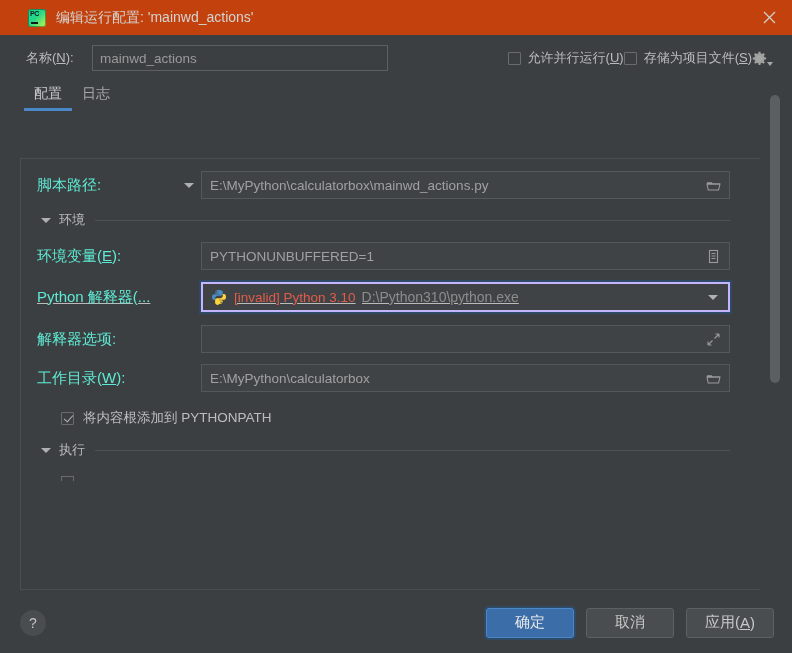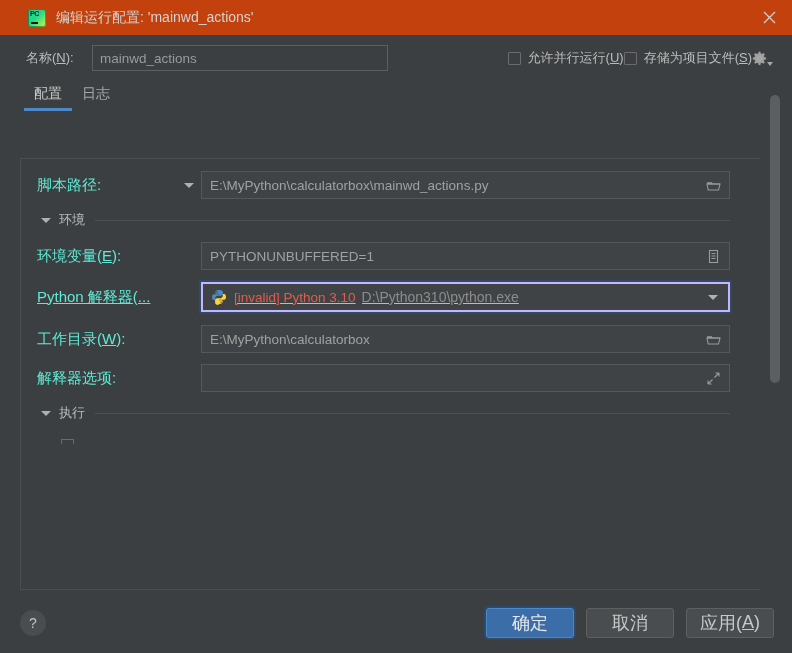--- a/index.html
+++ b/index.html
@@ -348,21 +348,21 @@
     align-items: center;
   }
   .btn {
     min-width: 88px;
     height: 30px;
     box-sizing: border-box;
     border-radius: 3px;
     background: #4a4d4f;
     border: 1px solid #5d6061;
     color: #c8c8c8;
-    font-size: 18px;
+    font-size: 15px;
     font-family: "Liberation Sans", sans-serif;
     display: flex; align-items: center; justify-content: center;
     cursor: default;
   }
   .btn.primary {
     background: #3b6ea8;
     border-color: #4a88c7;
     box-shadow: 0 0 0 2px #2f4a66;
     color: #e8e8e8;
   }
@@ -470,51 +470,55 @@
         </span>
         <span class="invalid-txt">[invalid] Python 3.10</span>
         <span class="py-path">D:\Python310\python.exe</span>
         <span class="icon-btn">
           <span class="caret"></span>
         </span>
       </div>
     </div>
 
     <div class="field-row">
+      <div class="f-label">解释器选项:</div>
+      <div class="dd-caret"></div>
+      <div class="text-field">
+        <span class="tf-value"></span>
+        <span class="tf-icons">
+          <span class="icon-btn">
+            <svg width="13" height="13" viewBox="0 0 13 13" aria-hidden="true">
+              <path d="M12 1 L7.5 5.5 M12 1 L12 4.5 M12 1 L8.5 1" stroke="#9a9a9a" stroke-width="1.1" fill="none"></path>
+              <path d="M1 12 L5.5 7.5 M1 12 L1 8.5 M1 12 L4.5 12" stroke="#9a9a9a" stroke-width="1.1" fill="none"></path>
+            </svg>
+          </span>
+        </span>
+      </div>
+    </div>
+
+    <div class="field-row">
       <div class="f-label">工作目录(<span class="u-line">W</span>):</div>
       <div class="dd-caret"></div>
       <div class="text-field">
         <span class="tf-value">E:\MyPython\calculatorbox</span>
         <span class="tf-icons">
           <span class="icon-btn">
             <svg width="15" height="13" viewBox="0 0 16 14" aria-hidden="true">
               <path d="M1 3.5h5l1.2 1.3H15v1H1z" fill="#9a9a9a"></path>
               <path d="M1 5.5h14l-1.6 6.3H2.3z" fill="none" stroke="#9a9a9a" stroke-width="1.1"></path>
             </svg>
           </span>
         </span>
       </div>
     </div>
 
-    <div class="field-row">
-      <div class="f-label">解释器选项:</div>
-      <div class="dd-caret"></div>
-      <div class="text-field">
-        <span class="tf-value"></span>
-        <span class="tf-icons">
-          <span class="icon-btn">
-            <svg width="13" height="13" viewBox="0 0 13 13" aria-hidden="true">
-              <path d="M12 1 L7.5 5.5 M12 1 L12 4.5 M12 1 L8.5 1" stroke="#9a9a9a" stroke-width="1.1" fill="none"></path>
-              <path d="M1 12 L5.5 7.5 M1 12 L1 8.5 M1 12 L4.5 12" stroke="#9a9a9a" stroke-width="1.1" fill="none"></path>
-            </svg>
-          </span>
-        </span>
-      </div>
-    </div>
-
+    <div class="cbx-row" style="margin-top:16px;">
+      <span class="cbx checked"></span>
+      <span class="cbx-label">将内容根添加到 PYTHONPATH</span>
+    </div>
 
     <div class="section" style="margin-bottom:16px;">
       <span class="sec-caret">
           <span class="caret"></span>
         </span>
       <span class="sec-title">执行</span>
       <span class="sec-line"></span>
     </div>
 
     <div class="partial-cbx"></div>

